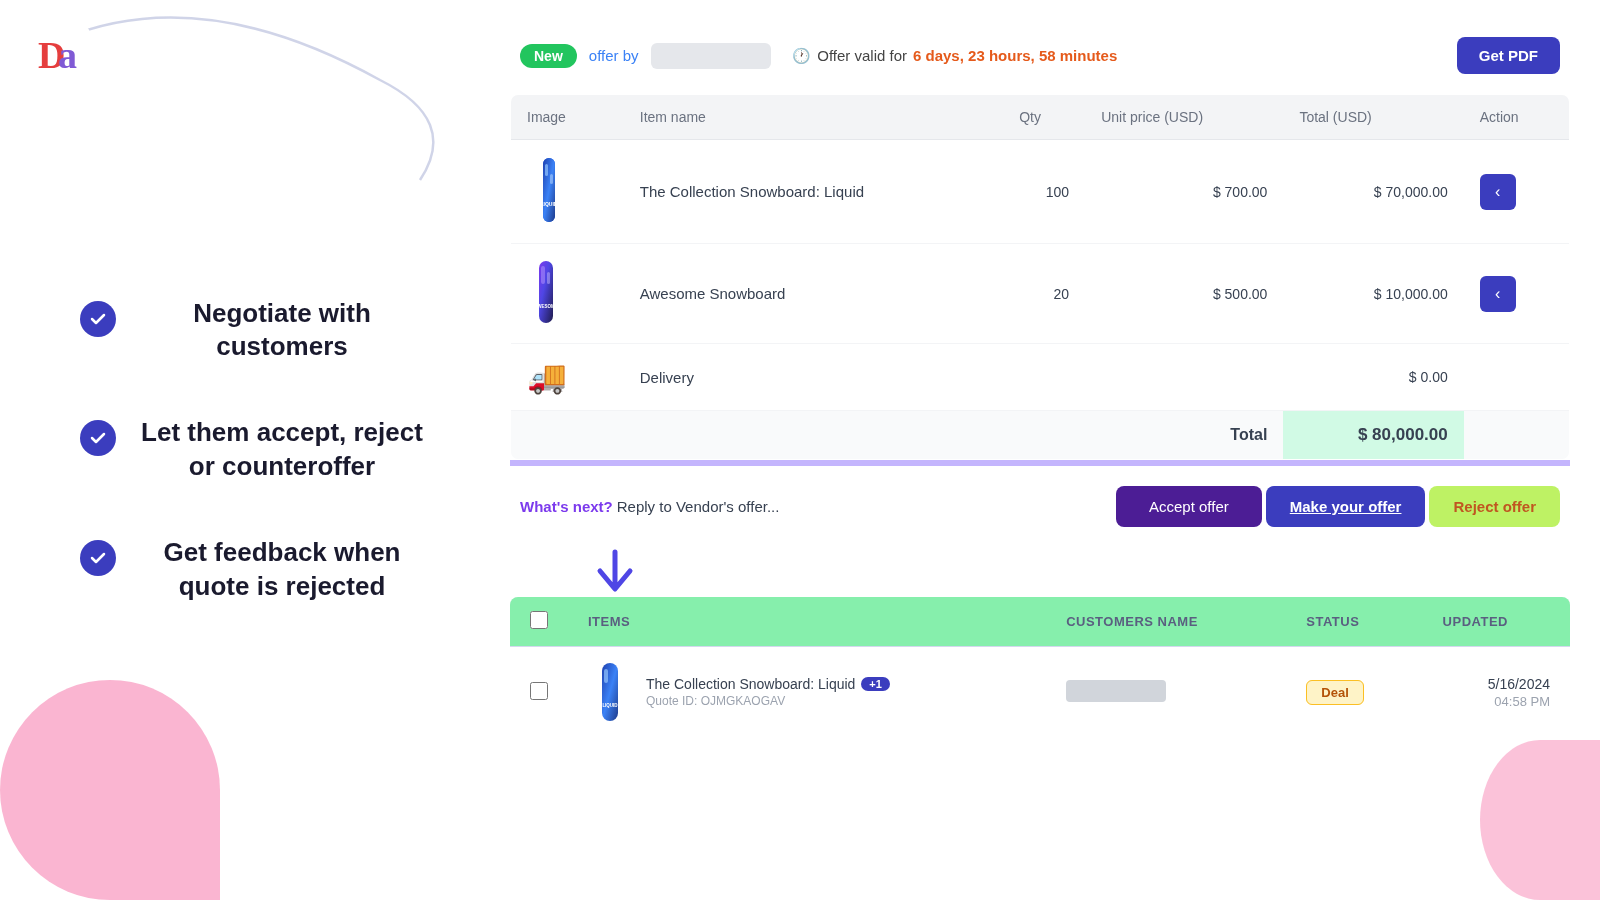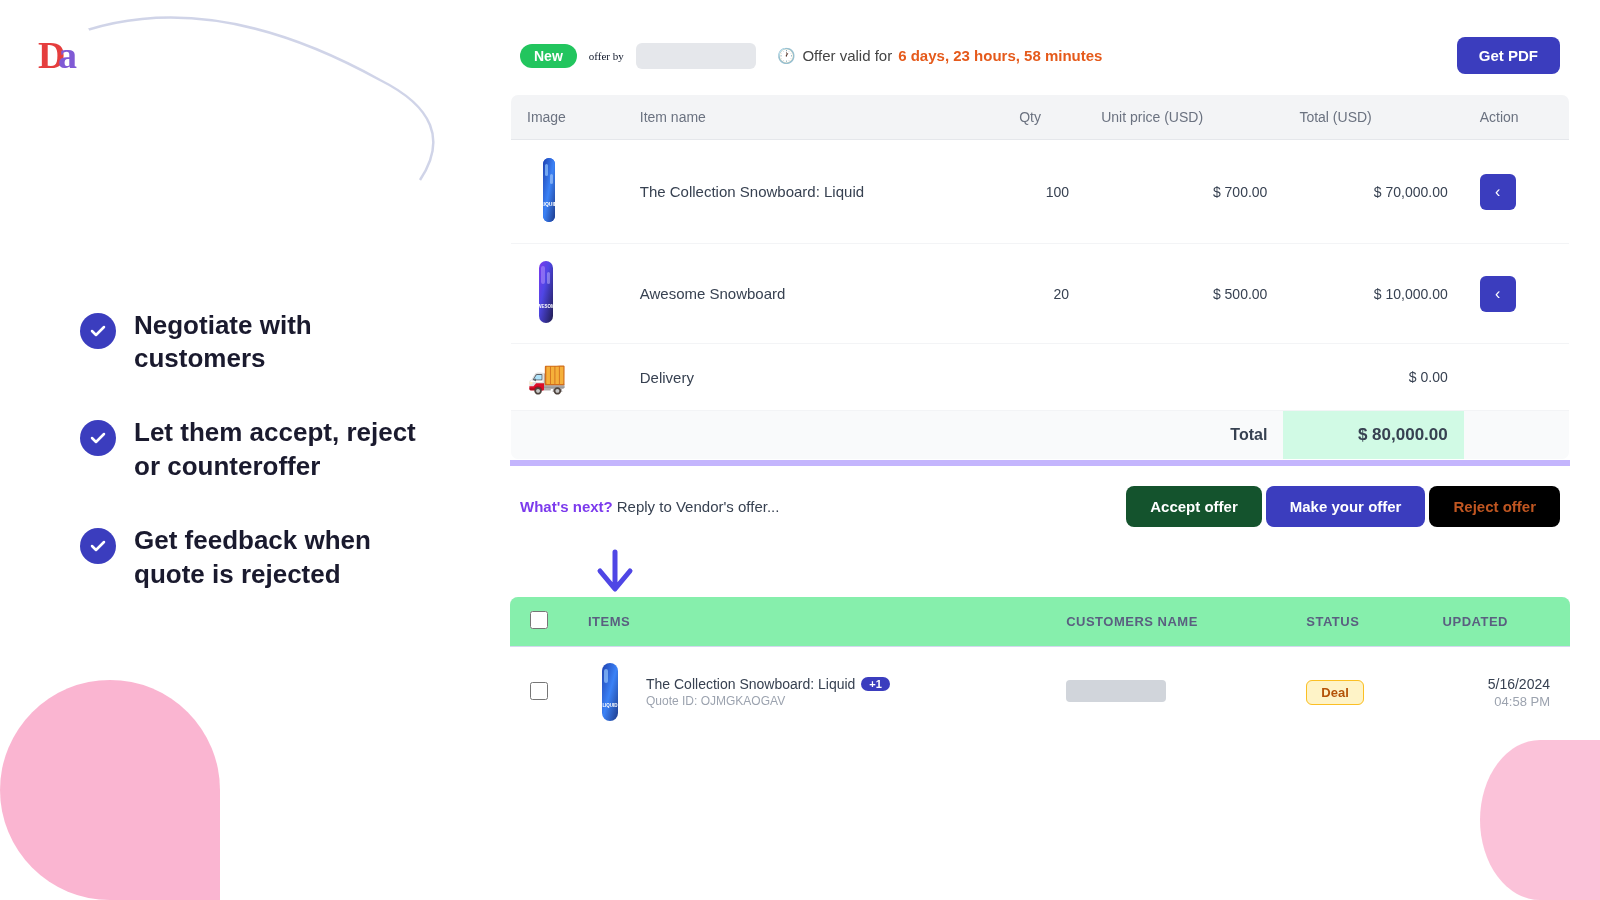--- a/index.html
+++ b/index.html
@@ -56,21 +56,22 @@
       height: 900px;
       display: flex;
       flex-direction: column;
       justify-content: center;
       padding: 0 50px 0 80px;
     }
     .feature-list {
       list-style: none;
       display: flex;
       flex-direction: column;
-      gap: 40px;
+      gap: 52px;
+      text-align: center;
     }
     .feature-item {
       display: flex;
       align-items: flex-start;
       gap: 18px;
     }
     .feature-check {
       width: 36px;
       height: 36px;
       border-radius: 50%;
@@ -113,23 +114,22 @@
     }
     .badge-new {
       background: #22c55e;
       color: #fff;
       font-size: 14px;
       font-weight: 700;
       padding: 4px 14px;
       border-radius: 20px;
     }
     .offer-by-label {
-      font-size: 11px;
-      color: #0f172a;
-      font-family: Liberation Serif, serif;
+      font-size: 15px;
+      color: #3b82f6;
     }
     .offer-by-value {
       background: #e5e7eb;
       border-radius: 6px;
       width: 120px;
       height: 26px;
       display: inline-block;
     }
     .offer-validity {
       display: flex;
@@ -219,42 +219,43 @@
     .whats-next {
       color: #7c3aed;
       font-weight: 600;
       font-size: 15px;
     }
     .reply-text {
       color: #374151;
       font-size: 15px;
     }
     .btn-accept {
-      background: #14532d;
+      background: #4c1d95;
       color: #fff;
       border: none;
       border-radius: 8px;
-      padding: 12px 24px;
-      font-size: 15px;
-      font-weight: 700;
+      padding: 12px 33px;
+      font-size: 15px;
+      font-weight: 400;
       cursor: pointer;
       margin-left: auto;
     }
     .btn-make-offer {
       background: #3b3dbe;
       color: #fff;
       border: none;
       border-radius: 8px;
       padding: 12px 24px;
       font-size: 15px;
       font-weight: 600;
       cursor: pointer;
+      text-decoration: underline;
     }
     .btn-reject {
-      background: #000000;
+      background: #bef264;
       color: #c05621;
       border: none;
       border-radius: 8px;
       padding: 12px 24px;
       font-size: 15px;
       font-weight: 600;
       cursor: pointer;
     }
 
     

